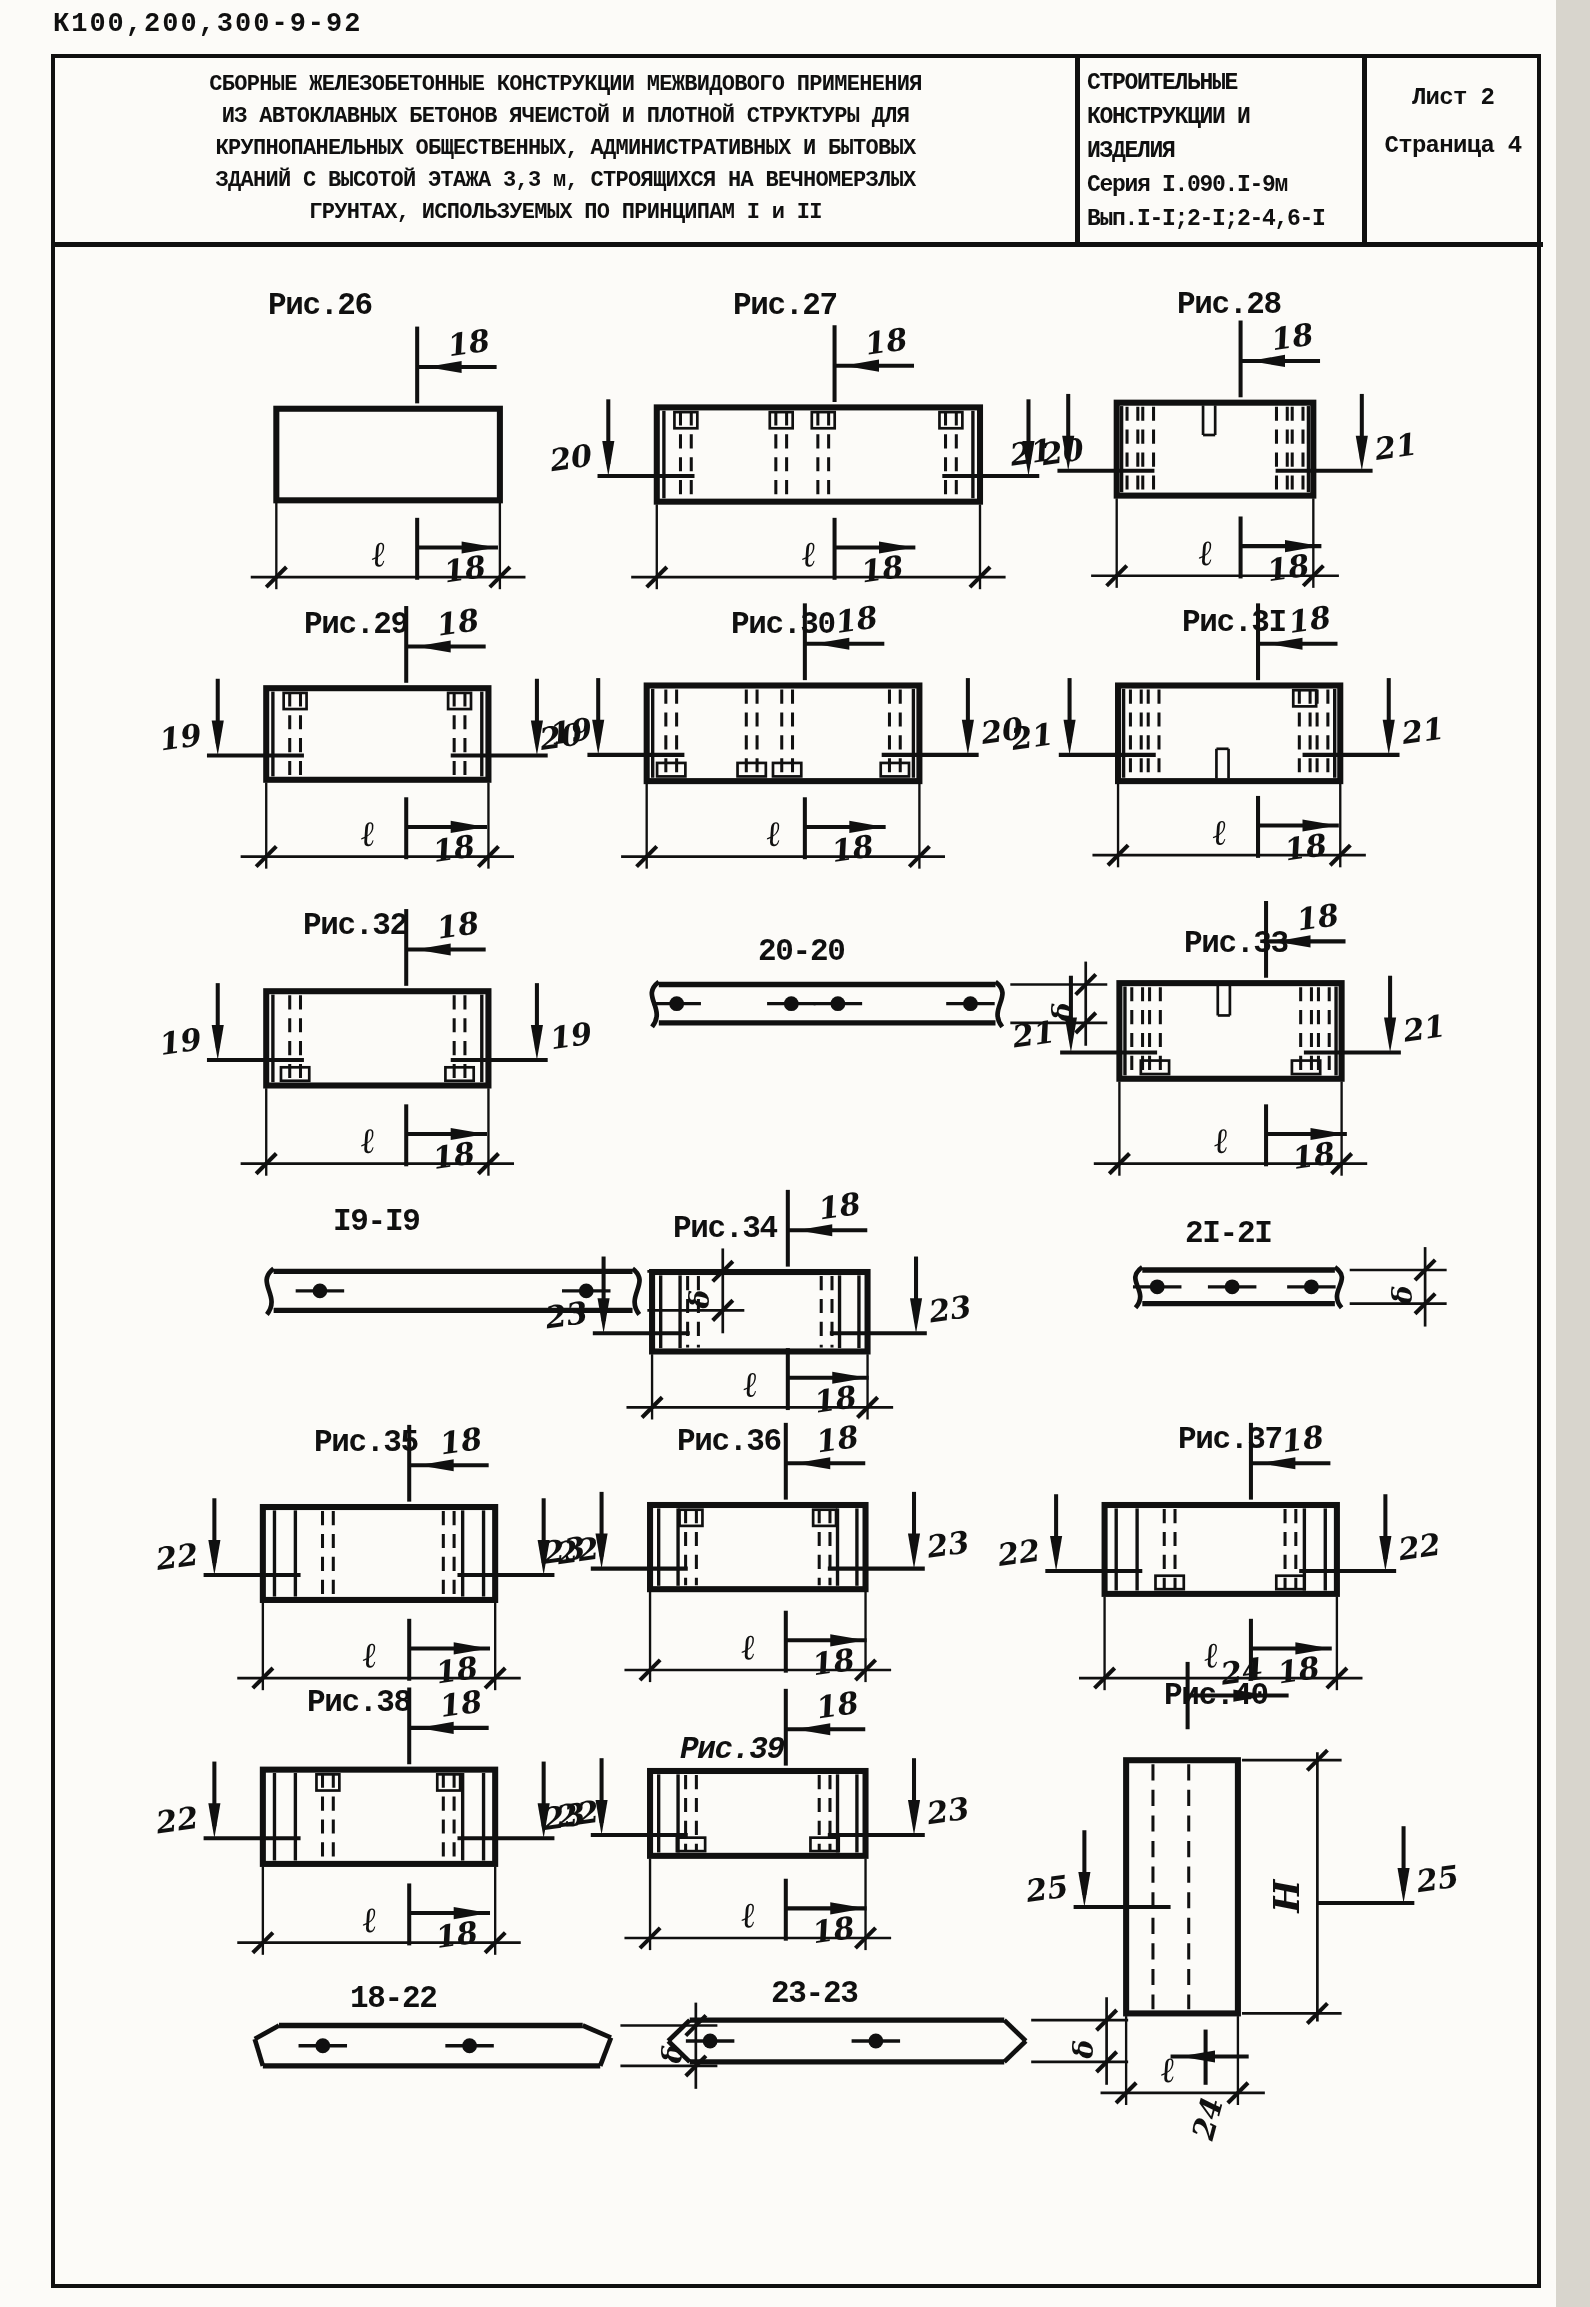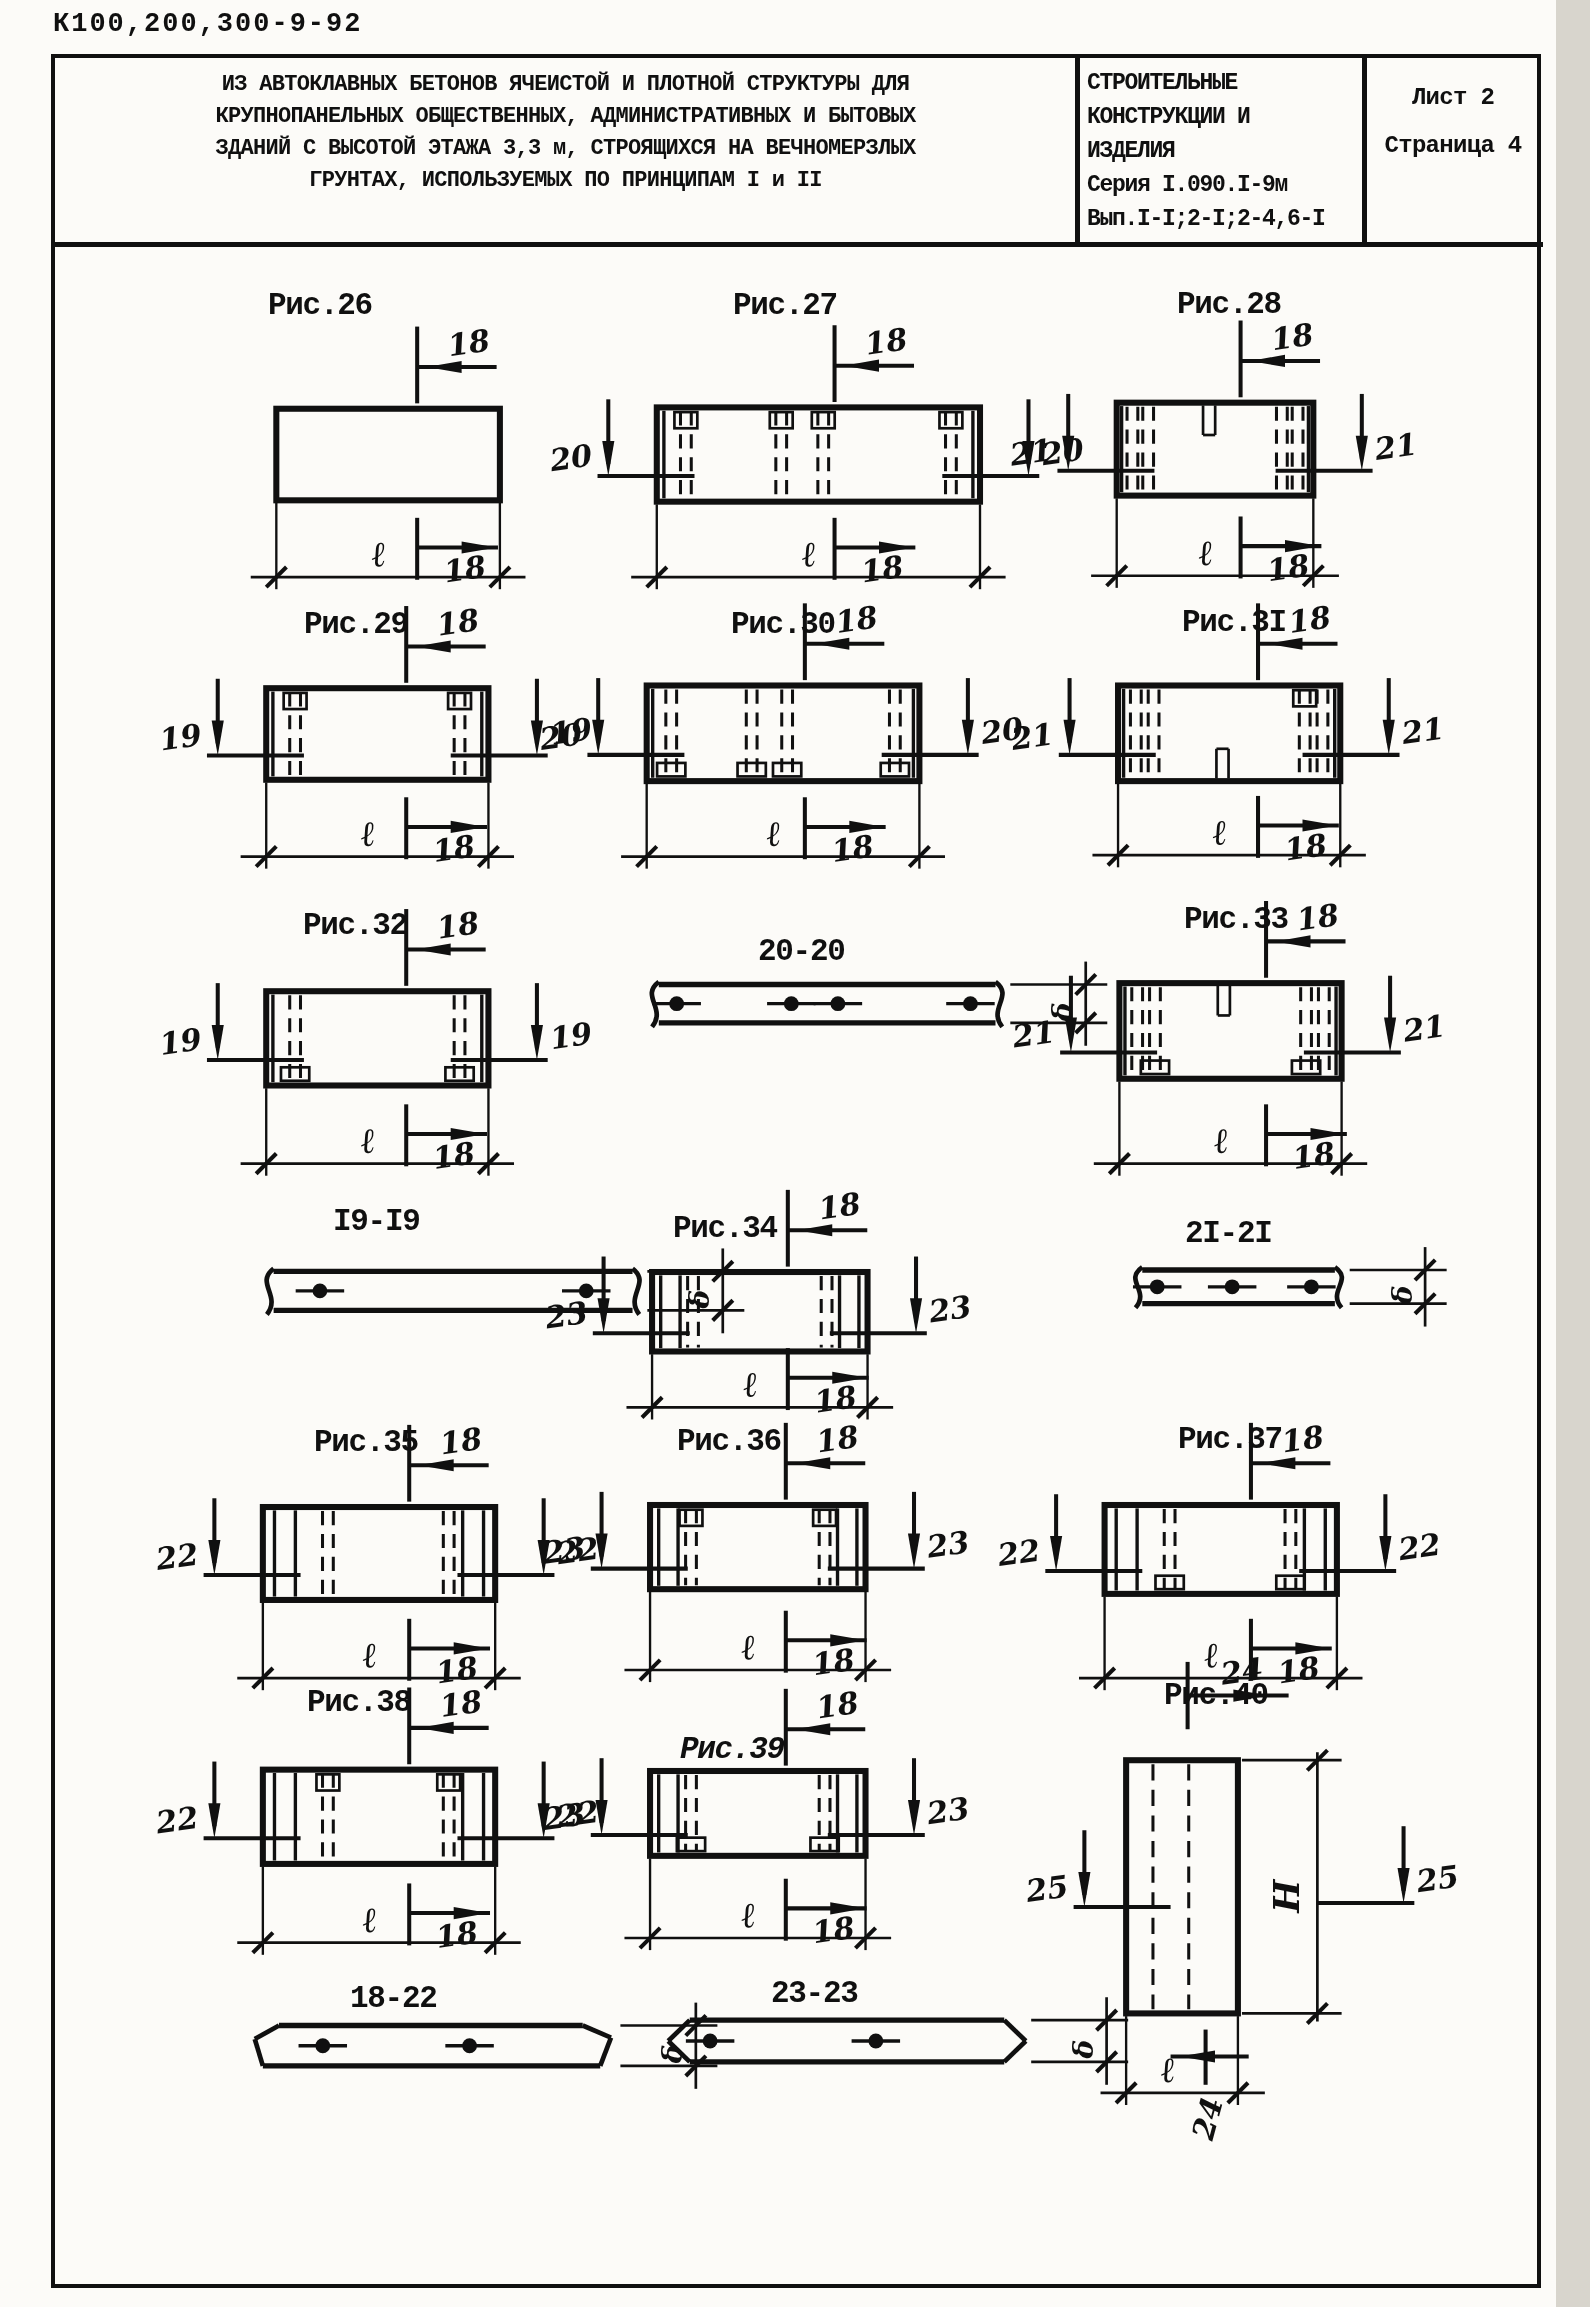--- a/index.html
+++ b/index.html
@@ -29,20 +29,21 @@
 <div class="page">
 
   <div class="doc-code">К100,200,300-9-92</div>
 
   <div class="sheet-border"></div>
   <div class="hdr-hline"></div>
   <div class="hdr-vline" style="left:1075px;"></div>
   <div class="hdr-vline" style="left:1362px;"></div>
 
   <div class="title-cell">
+    <div>СБОРНЫЕ ЖЕЛЕЗОБЕТОННЫЕ КОНСТРУКЦИИ МЕЖВИДОВОГО ПРИМЕНЕНИЯ</div>
     <div>ИЗ АВТОКЛАВНЫХ БЕТОНОВ ЯЧЕИСТОЙ И ПЛОТНОЙ СТРУКТУРЫ ДЛЯ</div>
     <div>КРУПНОПАНЕЛЬНЫХ ОБЩЕСТВЕННЫХ, АДМИНИСТРАТИВНЫХ И БЫТОВЫХ</div>
     <div>ЗДАНИЙ С ВЫСОТОЙ ЭТАЖА 3,3 м, СТРОЯЩИХСЯ НА ВЕЧНОМЕРЗЛЫХ</div>
     <div>ГРУНТАХ, ИСПОЛЬЗУЕМЫХ ПО ПРИНЦИПАМ I и II</div>
   </div>
 
   <div class="series-cell">
     <div>СТРОИТЕЛЬНЫЕ</div>
     <div>КОНСТРУКЦИИ И</div>
     <div>ИЗДЕЛИЯ</div>
@@ -56,21 +57,21 @@
   </div>
 
   <div class="fig-title" style="left:268px;top:288px;">Рис.26</div>
   <div class="fig-title" style="left:733px;top:288px;">Рис.27</div>
   <div class="fig-title" style="left:1177px;top:287px;">Рис.28</div>
   <div class="fig-title" style="left:304px;top:607px;">Рис.29</div>
   <div class="fig-title" style="left:731px;top:607px;">Рис.30</div>
   <div class="fig-title" style="left:1182px;top:605px;">Рис.3I</div>
   <div class="fig-title" style="left:303px;top:908px;">Рис.32</div>
   <div class="fig-title" style="left:758px;top:906px;margin-top:28px;">20-20</div>
-  <div class="fig-title" style="left:1184px;top:902px;">Рис.33</div>
+  <div class="fig-title" style="left:1184px;top:926px;">Рис.33</div>
   <div class="fig-title" style="left:333px;top:1204px;">I9-I9</div>
   <div class="fig-title" style="left:673px;top:1211px;">Рис.34</div>
   <div class="fig-title" style="left:1185px;top:1216px;">2I-2I</div>
   <div class="fig-title" style="left:314px;top:1425px;">Рис.35</div>
   <div class="fig-title" style="left:677px;top:1424px;">Рис.36</div>
   <div class="fig-title" style="left:1178px;top:1422px;">Рис.37</div>
   <div class="fig-title" style="left:307px;top:1685px;">Рис.38</div>
   <div class="fig-title" style="left:680px;top:1732px;font-style:italic;">Рис.39</div>
   <div class="fig-title" style="left:1164px;top:1678px;">Рис.40</div>
   <div class="fig-title" style="left:350px;top:1981px;">18-22</div>

